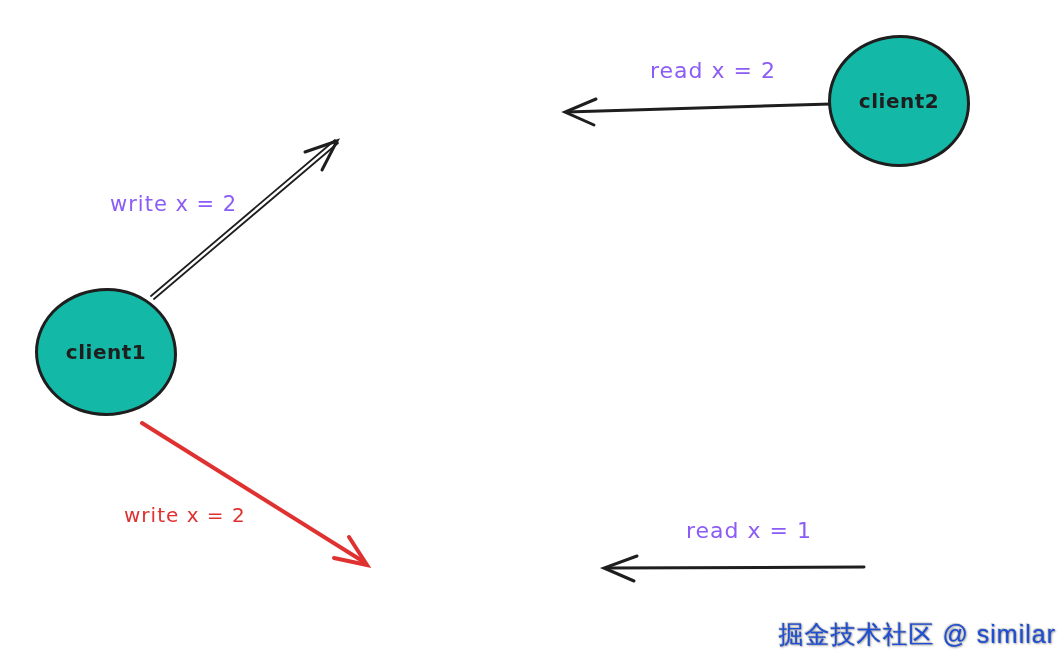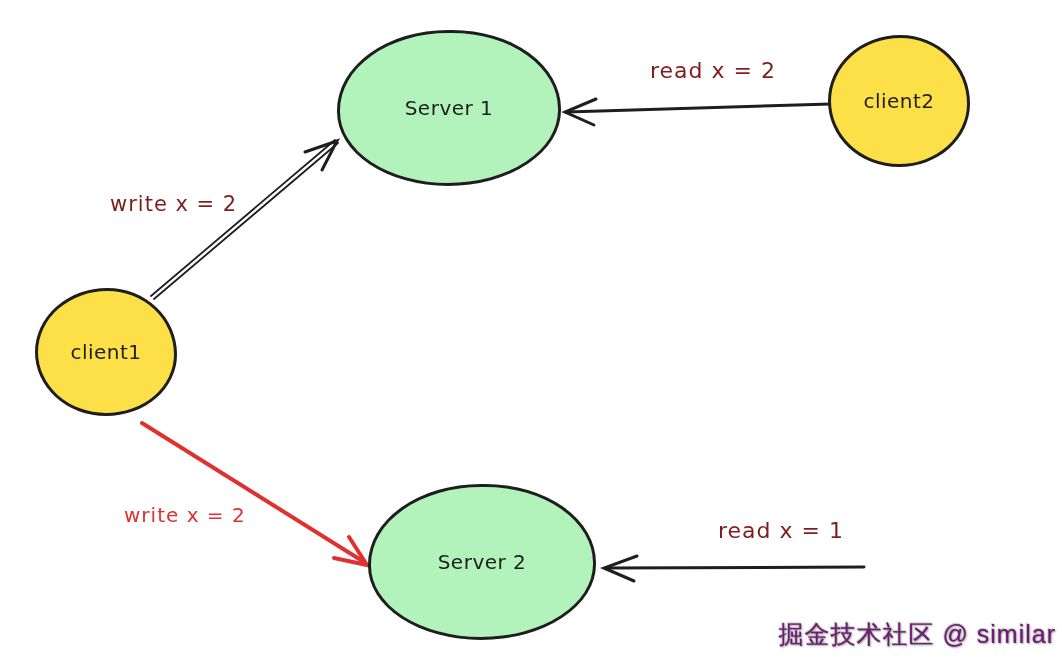--- a/index.html
+++ b/index.html
@@ -29,51 +29,52 @@
     font-size: 20px;
     letter-spacing: 0.5px;
     color: #1e1e1e;
     white-space: nowrap;
   }
   .server {
     background: #b2f2bb;
     border-radius: 50% 49% 51% 50% / 52% 51% 49% 48%;
   }
   .client {
-    background: #fde047;
+    background: #14b8a6;
     border-radius: 51% 49% 50% 50% / 50% 52% 48% 50%;
+    font-weight: bold;
   }
   #server1 { left: 337px; top: 30px;  width: 224px; height: 156px; }
   #server2 { left: 368px; top: 484px; width: 228px; height: 156px; }
   #client1 { left: 35px;  top: 288px; width: 142px; height: 128px; text-align: center; }
   #client2 { left: 828px; top: 35px;  width: 142px; height: 132px; }
   #client3 { left: 865px; top: 497px; width: 143px; height: 129px; }
 
   .edge-label {
     position: absolute;
     font-size: 21px;
     letter-spacing: 1px;
-    color: #7f1d1d;
+    color: #8b5cf6;
     white-space: nowrap;
   }
   #label-write-ok   { left: 110px; top: 192px; }
   #label-read-x2    { left: 650px; top: 58px;  font-size: 22px; }
-  #label-read-x1    { left: 686px; top: 518px; font-size: 22px; margin-left: 32px; }
+  #label-read-x1    { left: 686px; top: 518px; font-size: 22px; }
   #label-write-fail {
     left: 124px; top: 502px;
     color: #e03131;
     font-size: 20px;
     line-height: 27px;
   }
   #watermark {
     position: absolute;
     right: 6px;
     top: 618px;
     font-size: 25px;
-    color: #701a75;
+    color: #1d4ed8;
     text-shadow: 0 0 1px rgba(120,120,120,0.9), 1px 1px 2px rgba(90,90,90,0.55), -1px -1px 1px rgba(150,150,150,0.45);
     letter-spacing: 1px;
     z-index: 10;
     font-family: "Liberation Sans", "DejaVu Sans", sans-serif;
   }
 </style>
 </head>
 <body>
 
 <div id="canvas">
@@ -95,35 +96,29 @@
       <line x1="142" y1="423" x2="364" y2="562" stroke-width="4"></line>
       <polyline points="334,558 367,565 349,537" stroke-width="4"></polyline>
     </g>
 
     <g stroke="#1e1e1e" fill="none" stroke-linecap="round">
       <line x1="864" y1="567" x2="606" y2="568" stroke-width="3"></line>
       <polyline points="637,556 604,568 634,581" stroke-width="3"></polyline>
     </g>
   </svg>
 
-  <div id="server1" class="node server">
-    <span class="node-label">Server 1</span>
-  </div>
 
   <div id="client2" class="node client">
     <span class="node-label">client2</span>
   </div>
 
   <div id="client1" class="node client">
     <span class="node-label">client1</span>
   </div>
 
-  <div id="server2" class="node server">
-    <span class="node-label">Server 2</span>
-  </div>
 
 
   <div id="label-write-ok" class="edge-label">write x = 2</div>
 
   <div id="label-read-x2" class="edge-label">read x = 2</div>
 
   <div id="label-write-fail" class="edge-label">
     <div>write x = 2</div>
   </div>
 

